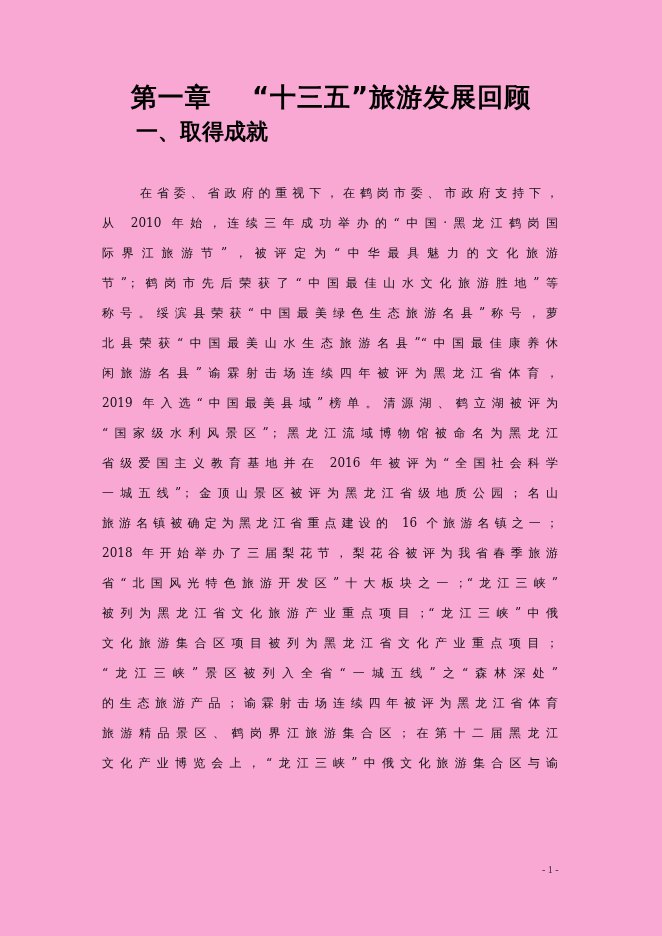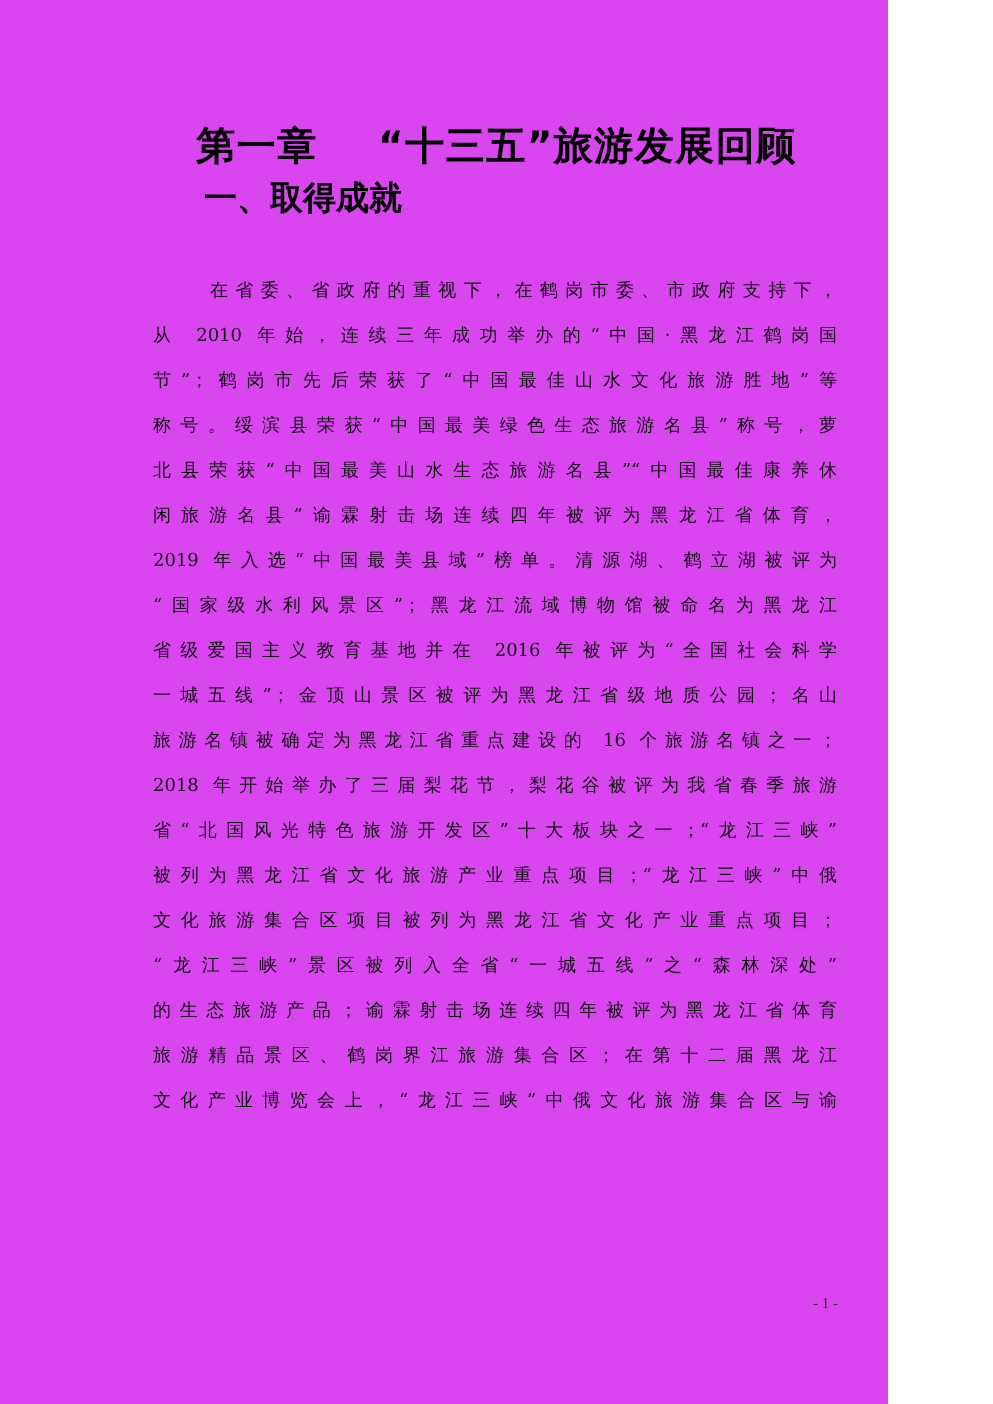--- a/index.html
+++ b/index.html
@@ -1,17 +1,17 @@
 <!DOCTYPE html>
 <html><head>
 <meta charset="utf-8">
 <style>
   html, body { margin: 0; padding: 0; background: #ffffff; }
   body { width: 662px; height: 936px; position: relative; overflow: hidden; }
-  .page { position: absolute; left: 0; top: 0; width: 592px; height: 936px; background: #d946ef; }
+  .page { position: absolute; left: 0; top: 0; width: 662px; height: 936px; background: #f9a8d4; }
   .title {
     position: absolute; left: 0; width: 662px; top: 80px;
     text-align: center;
     font-family: "DejaVu Sans", sans-serif; font-weight: bold;
     font-size: 26px; color: #000; letter-spacing: 1px;
     white-space: pre;
   }
   .h1 {
     position: absolute; left: 136px; top: 117px;
     font-family: "DejaVu Sans", sans-serif; font-weight: bold;
@@ -38,20 +38,21 @@
 </head>
 <body>
 
 <div class="page">
   <div class="title">第一章    “十三五”旅游发展回顾</div>
   <div class="h1">一、取得成就</div>
 
   <div class="body">
     <div class="line indent">在省委、省政府的重视下，在鹤岗市委、市政府支持下，</div>
     <div class="line">从 2010 年始，连续三年成功举办的“中国·黑龙江鹤岗国</div>
+    <div class="line">际界江旅游节”，被评定为“中华最具魅力的文化旅游</div>
     <div class="line">节”；鹤岗市先后荣获了“中国最佳山水文化旅游胜地”等</div>
     <div class="line">称号。绥滨县荣获“中国最美绿色生态旅游名县”称号，萝</div>
     <div class="line">北县荣获“中国最美山水生态旅游名县”“中国最佳康养休</div>
     <div class="line">闲旅游名县”谕霖射击场连续四年被评为黑龙江省体育，</div>
     <div class="line">2019 年入选“中国最美县域”榜单。清源湖、鹤立湖被评为</div>
     <div class="line">“国家级水利风景区”；黑龙江流域博物馆被命名为黑龙江</div>
     <div class="line">省级爱国主义教育基地并在 2016 年被评为“全国社会科学</div>
     <div class="line">一城五线”；金顶山景区被评为黑龙江省级地质公园；名山</div>
     <div class="line">旅游名镇被确定为黑龙江省重点建设的 16 个旅游名镇之一；</div>
     <div class="line">2018 年开始举办了三届梨花节，梨花谷被评为我省春季旅游</div>

